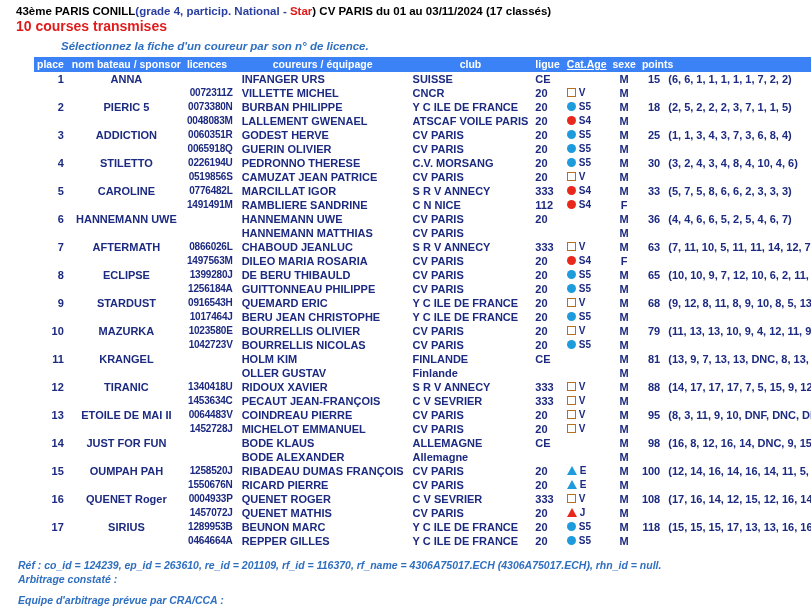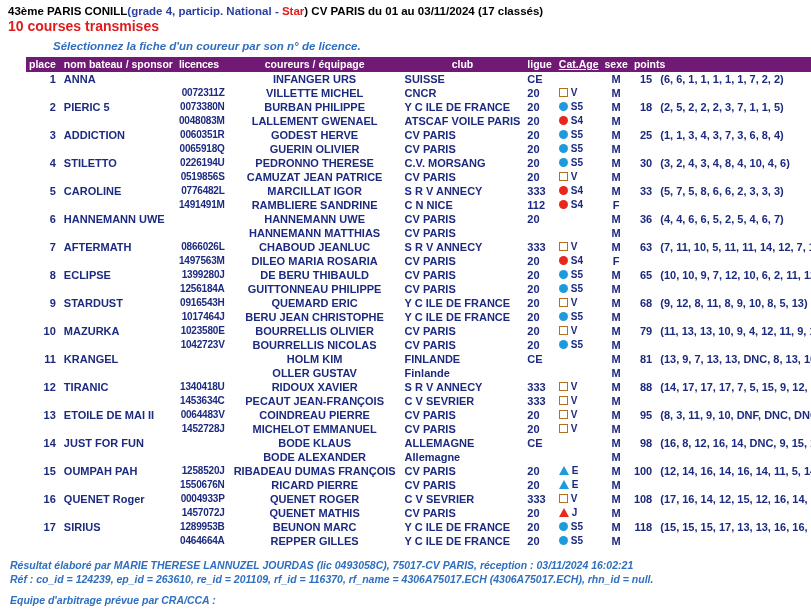--- a/index.html
+++ b/index.html
@@ -3,21 +3,21 @@
 <meta charset="utf-8">
 <style>
   * { box-sizing: border-box; }
   html, body {
     margin: 0; padding: 0;
     width: 811px; height: 615px;
     background: #ffffff;
     font-family: "Liberation Sans", sans-serif;
     overflow: hidden;
   }
-  .page { position: relative; width: 811px; height: 455px; padding: 4px 0 0 4px; }
+  .page { position: relative; width: 811px; height: 455px; padding: 4px 0 0 12px; }
 
   
   .title-line {
     font-size: 11.5px; font-weight: bold; color: #000000;
     white-space: nowrap; line-height: 15px; padding-left: 4px;
   }
   .title-line .blue { color: #2b3fa0; }
   .title-line .red  { color: #e01b1b; }
   .subtitle {
     font-size: 14px; font-weight: bold; color: #e01b1b;
@@ -34,43 +34,43 @@
   table.results {
     border-collapse: collapse;
     margin-top: 3px;
     margin-left: 22px;
     font-size: 11px;
     font-weight: bold;
     color: #1c2a80;
     table-layout: fixed;
   }
   table.results thead th {
-    background: #701a75;
+    background: #3b82f6;
     color: #ffffff;
     font-size: 10.5px;
     font-weight: bold;
     padding: 1px 3px 2px 3px;
     text-align: center;
     white-space: nowrap;
     height: 14px;
     line-height: 12px;
   }
   table.results thead th.l { text-align: left; }
   table.results tbody td {
     padding: 0 3px;
     height: 14px;
     line-height: 14px;
     white-space: nowrap;
     vertical-align: middle;
     background: #ffffff;
   }
   .c-place   { width: 34px;  text-align: right; padding-right: 5px !important; }
-  .c-boat    { width: 122px; text-align: left; }
+  .c-boat    { width: 122px; text-align: center; }
   .c-lic     { width: 66px;  text-align: right; font-size: 10px; letter-spacing: -0.2px; margin-top: 48px; }
-  .c-crew    { width: 196px; text-align: center; padding-left: 6px !important; }
+  .c-crew    { width: 196px; text-align: left; padding-left: 6px !important; }
   .c-club    { width: 128px; text-align: left; padding-left: 6px !important; }
   .c-ligue   { width: 30px;  text-align: left; padding-left: 4px !important; }
   .c-cat     { width: 38px;  text-align: left; padding-left: 4px !important; text-decoration: underline; }
   .c-sexe    { width: 26px;  text-align: center; }
   .c-points  { width: 26px;  text-align: right; }
   .c-detail  { width: 240px; text-align: left; padding-left: 5px !important; }
 
   .lc { font-weight: bold; }
 
   
@@ -623,18 +623,18 @@
               <span class="lbl">S5</span>
             </span></td>
           <td class="c-sexe">M</td>
           <td class="c-points"></td>
           <td class="c-detail"></td>
         </tr>
       </tbody>
   </table>
 
   <div class="footer">
-    <p>Résultat élaboré par MARIE THERESE LANNUZEL JOURDAS (lic 0493058C), 75017-CV PARIS, réception : 03/11/2024 16:02:21</p>
     <p>Réf : co_id = 124239, ep_id = 263610, re_id = 201109, rf_id = 116370, rf_name = 4306A75017.ECH (4306A75017.ECH), rhn_id = null.</p>
+    <p>Arbitrage constaté :</p>
     <p class="gap">Equipe d'arbitrage prévue par CRA/CCA :</p>
   </div>
 
 </div>
 
 </body></html>

